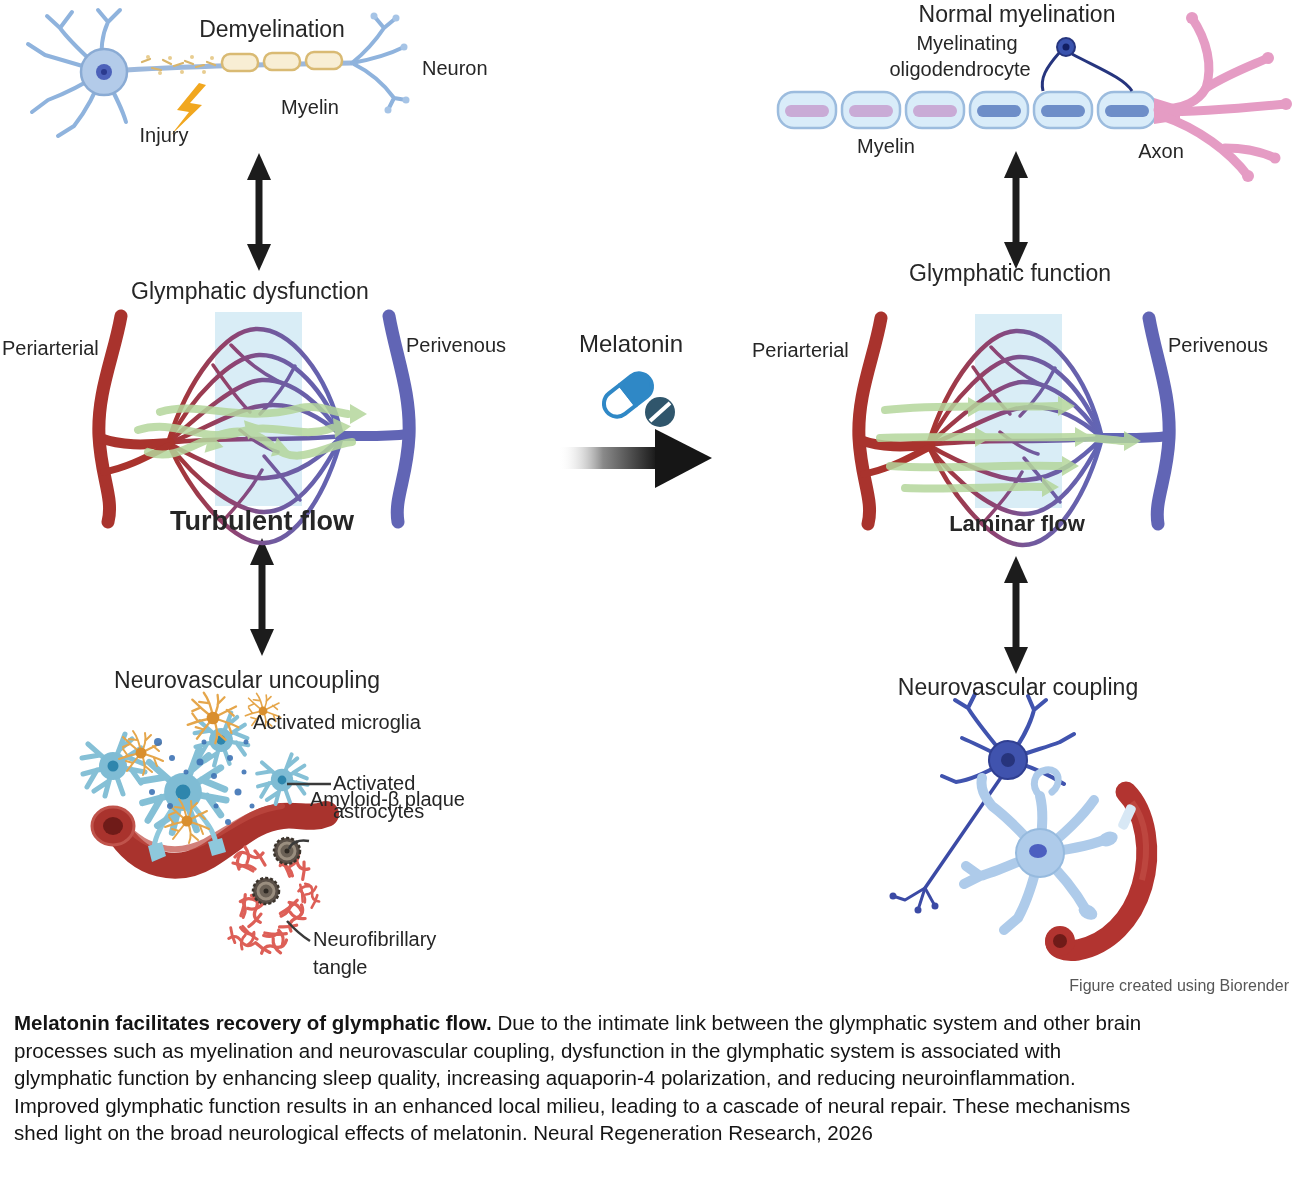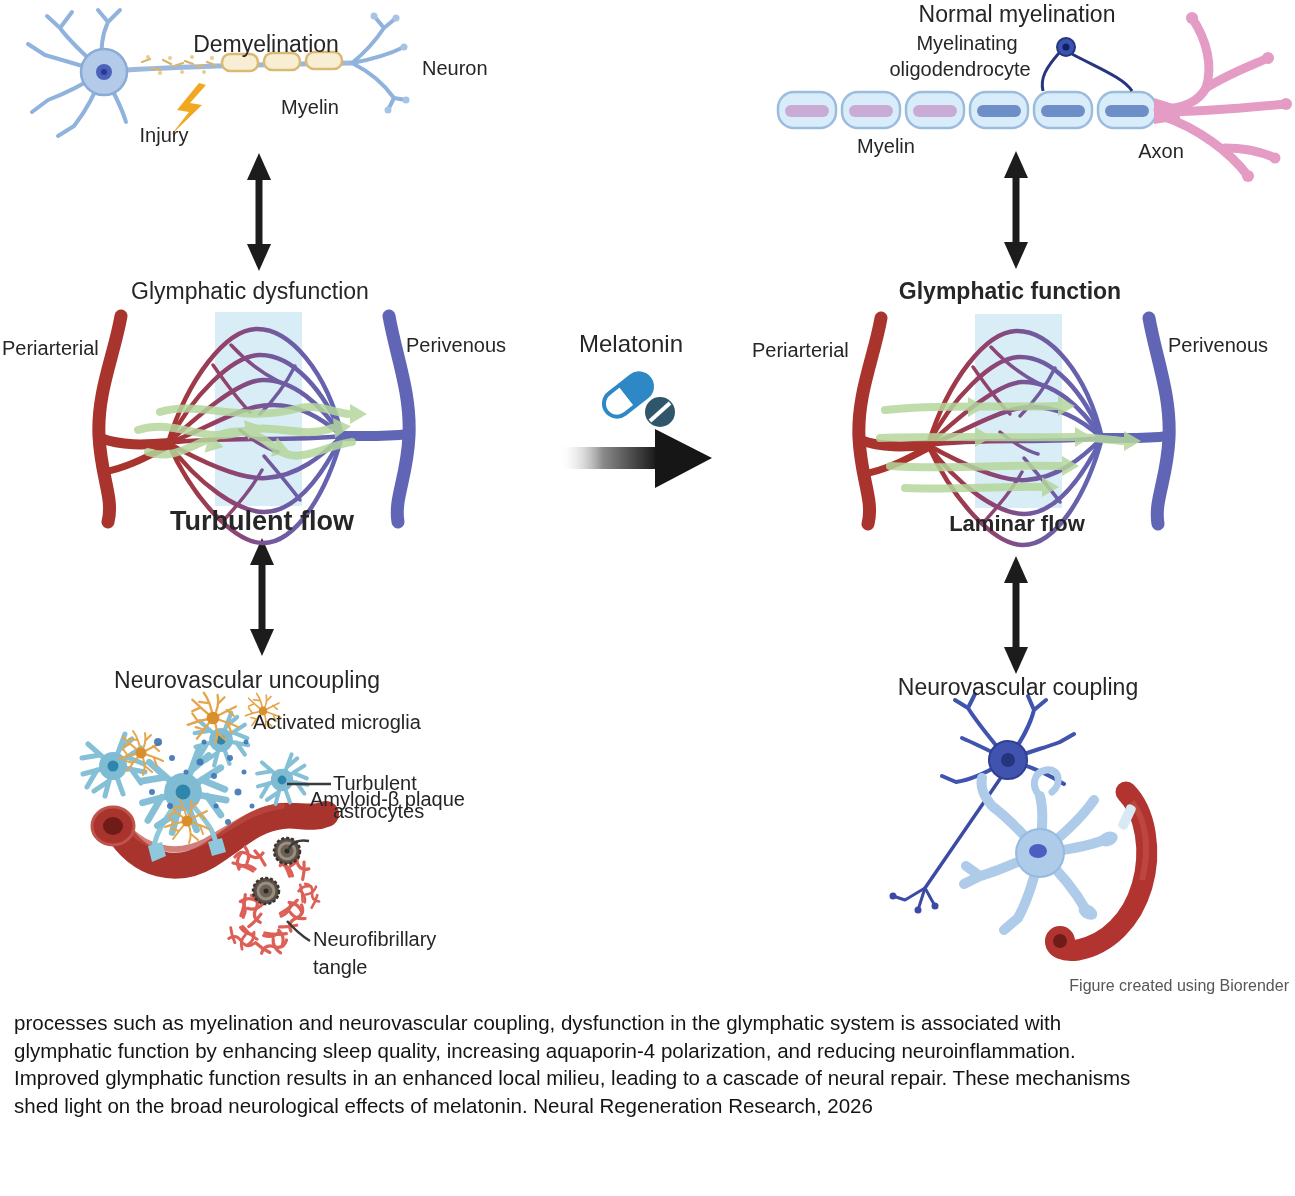--- a/index.html
+++ b/index.html
@@ -367,55 +367,56 @@
       <path d="M1040,853 C1034,880 1028,900 1018,918 M1018,918 L1004,930"></path>
       <path d="M1040,853 C1016,862 996,872 980,876 M980,876 L964,884 M980,876 L966,866"></path>
     </g>
     <ellipse cx="1108" cy="839" rx="10" ry="7" fill="#aecbea" transform="rotate(-20 1108 839)"></ellipse>
     <ellipse cx="1088" cy="912" rx="10" ry="7" fill="#aecbea" transform="rotate(30 1088 912)"></ellipse>
     <circle cx="1040" cy="853" r="24" fill="#aecbea" stroke="#96bade" stroke-width="2"></circle>
     <ellipse cx="1038" cy="851" rx="9" ry="7" fill="#4c5fc0"></ellipse>
   </g>
 </svg>
 
-<div class="lbl title ctr" style="left:266px;top:17px;margin-top:15px;">Demyelination</div>
+<div class="lbl title ctr" style="left:272px;top:17px;">Demyelination</div>
 <div class="lbl" style="left:422px;top:57px;">Neuron</div>
 <div class="lbl ctr" style="left:310px;top:96px;">Myelin</div>
 <div class="lbl ctr" style="left:164px;top:124px;">Injury</div>
 
 <div class="lbl title ctr" style="left:250px;top:279px;">Glymphatic dysfunction</div>
 <div class="lbl" style="left:2px;top:337px;">Periarterial</div>
 <div class="lbl" style="left:406px;top:334px;">Perivenous</div>
 <div class="lbl bold ctr" style="left:262px;top:507px;font-size:27px;">Turbulent flow</div>
 
 <div class="lbl title ctr" style="left:247px;top:668px;">Neurovascular uncoupling</div>
 <div class="lbl" style="left:253px;top:711px;">Activated microglia</div>
-<div class="lbl" style="left:333px;top:772px;">Turbulent</div>
+<div class="lbl" style="left:333px;top:772px;">Activated</div>
 <div class="lbl" style="left:333px;top:800px;">astrocytes</div>
 <div class="lbl" style="left:310px;top:788px;">Amyloid-β plaque</div>
 <div class="lbl" style="left:313px;top:928px;">Neurofibrillary</div>
 <div class="lbl" style="left:313px;top:956px;">tangle</div>
 
 <div class="lbl big ctr" style="left:631px;top:331px;text-align:center;">Melatonin</div>
 
 <div class="lbl title ctr" style="left:1017px;top:2px;">Normal myelination</div>
 <div class="lbl ctr" style="left:967px;top:32px;">Myelinating</div>
 <div class="lbl ctr" style="left:960px;top:58px;">oligodendrocyte</div>
 <div class="lbl ctr" style="left:886px;top:135px;">Myelin</div>
 <div class="lbl ctr" style="left:1161px;top:140px;">Axon</div>
 
-<div class="lbl title ctr" style="left:1010px;top:279px;font-weight:bold;">Glymphatic function</div>
+<div class="lbl title ctr" style="left:1010px;top:261px;">Glymphatic function</div>
 <div class="lbl" style="left:752px;top:339px;">Periarterial</div>
 <div class="lbl" style="left:1168px;top:334px;">Perivenous</div>
 <div class="lbl bold ctr" style="left:1017px;top:512px;font-size:22px;">Laminar flow</div>
 
 <div class="lbl title ctr" style="left:1018px;top:675px;">Neurovascular coupling</div>
 
 <div class="lbl credit" style="right:6px;top:977px;left:auto;">Figure created using Biorender</div>
 
 <div id="caption">
+  <div class="cap-line"><span class="b">Melatonin facilitates recovery of glymphatic flow.</span><span> Due to the intimate link between the glymphatic system and other brain</span></div>
   <div class="cap-line">processes such as myelination and neurovascular coupling, dysfunction in the glymphatic system is associated with</div>
   <div class="cap-line">glymphatic function by enhancing sleep quality, increasing aquaporin-4 polarization, and reducing neuroinflammation.</div>
   <div class="cap-line">Improved glymphatic function results in an enhanced local milieu, leading to a cascade of neural repair. These mechanisms</div>
   <div class="cap-line">shed light on the broad neurological effects of melatonin. Neural Regeneration Research, 2026</div>
 </div>
 
 </div>
 
 </body></html>

